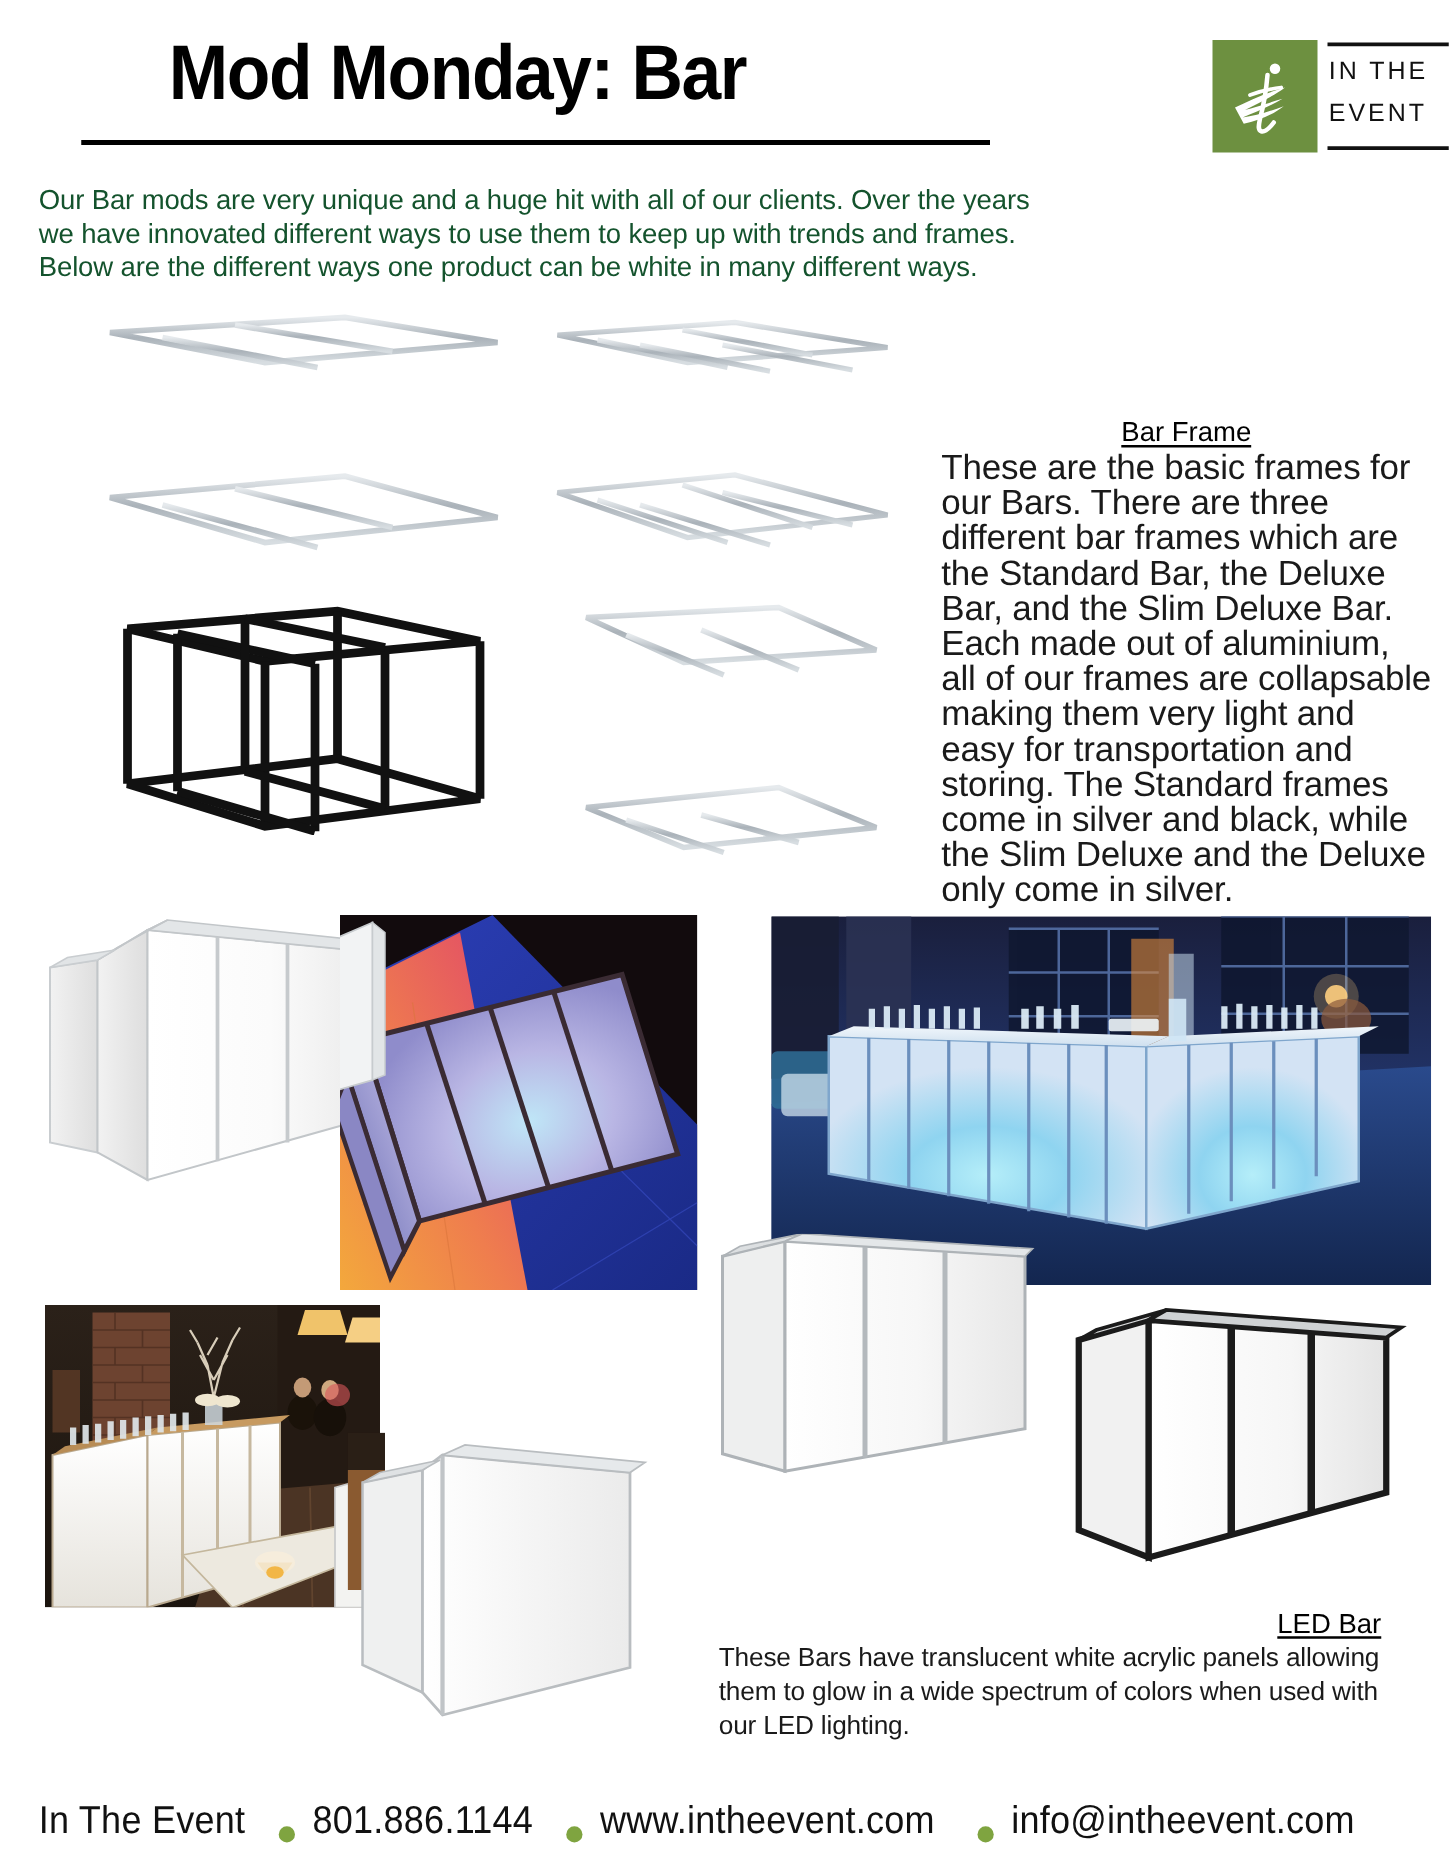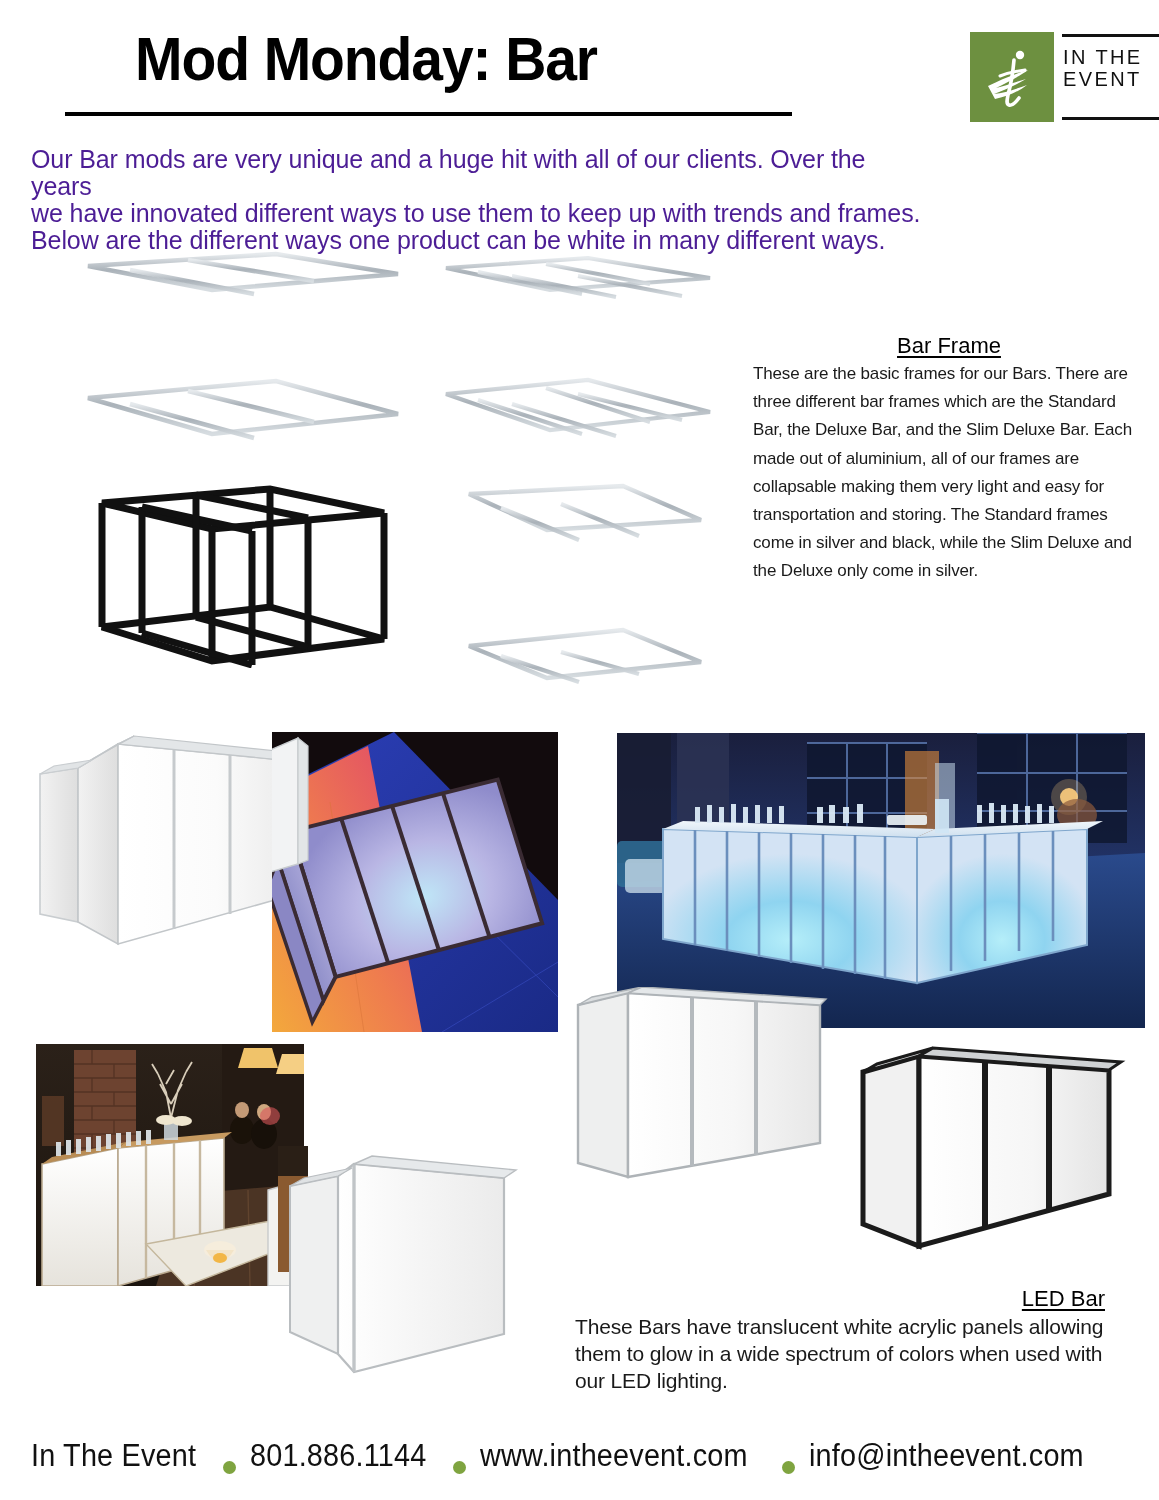--- a/index.html
+++ b/index.html
@@ -76,30 +76,30 @@
   .logo-line {
     position: absolute;
     left: 1px;
     font-size: 20px;
     letter-spacing: 2.4px;
     color: #111;
     font-family: "Liberation Sans", sans-serif;
     white-space: nowrap;
   }
   .logo-line.l1 { top: 14px; text-align: right; }
-  .logo-line.l2 { top: 36px; }
+  .logo-line.l2 { top: 48px; }
 
   
   .intro {
     position: absolute;
     left: 31px; top: 146px;
     width: 900px;
-    font-size: 25px;
+    font-size: 22px;
     line-height: 27px;
-    color: #4c1d95;
+    color: #14532d;
     letter-spacing: -0.1px;
   }
   .intro p { margin: 0; }
 
   
   .frames-area {
     position: absolute;
     left: 0; top: 240px;
     width: 740px; height: 460px;
   }
@@ -114,21 +114,21 @@
   
   .block-heading {
     text-align: center;
     font-size: 22px;
     line-height: 28px;
     text-decoration: underline;
     text-underline-offset: 3px;
     color: #000000;
   }
   .block-body {
-    font-size: 17px;
+    font-size: 28px;
     line-height: 28.2px;
     color: #1a1a1a;
     letter-spacing: -0.15px;
   }
   #bar-frame-block {
     position: absolute;
     left: 753px; top: 332px;
     width: 392px;
   }
   #led-bar-block {

